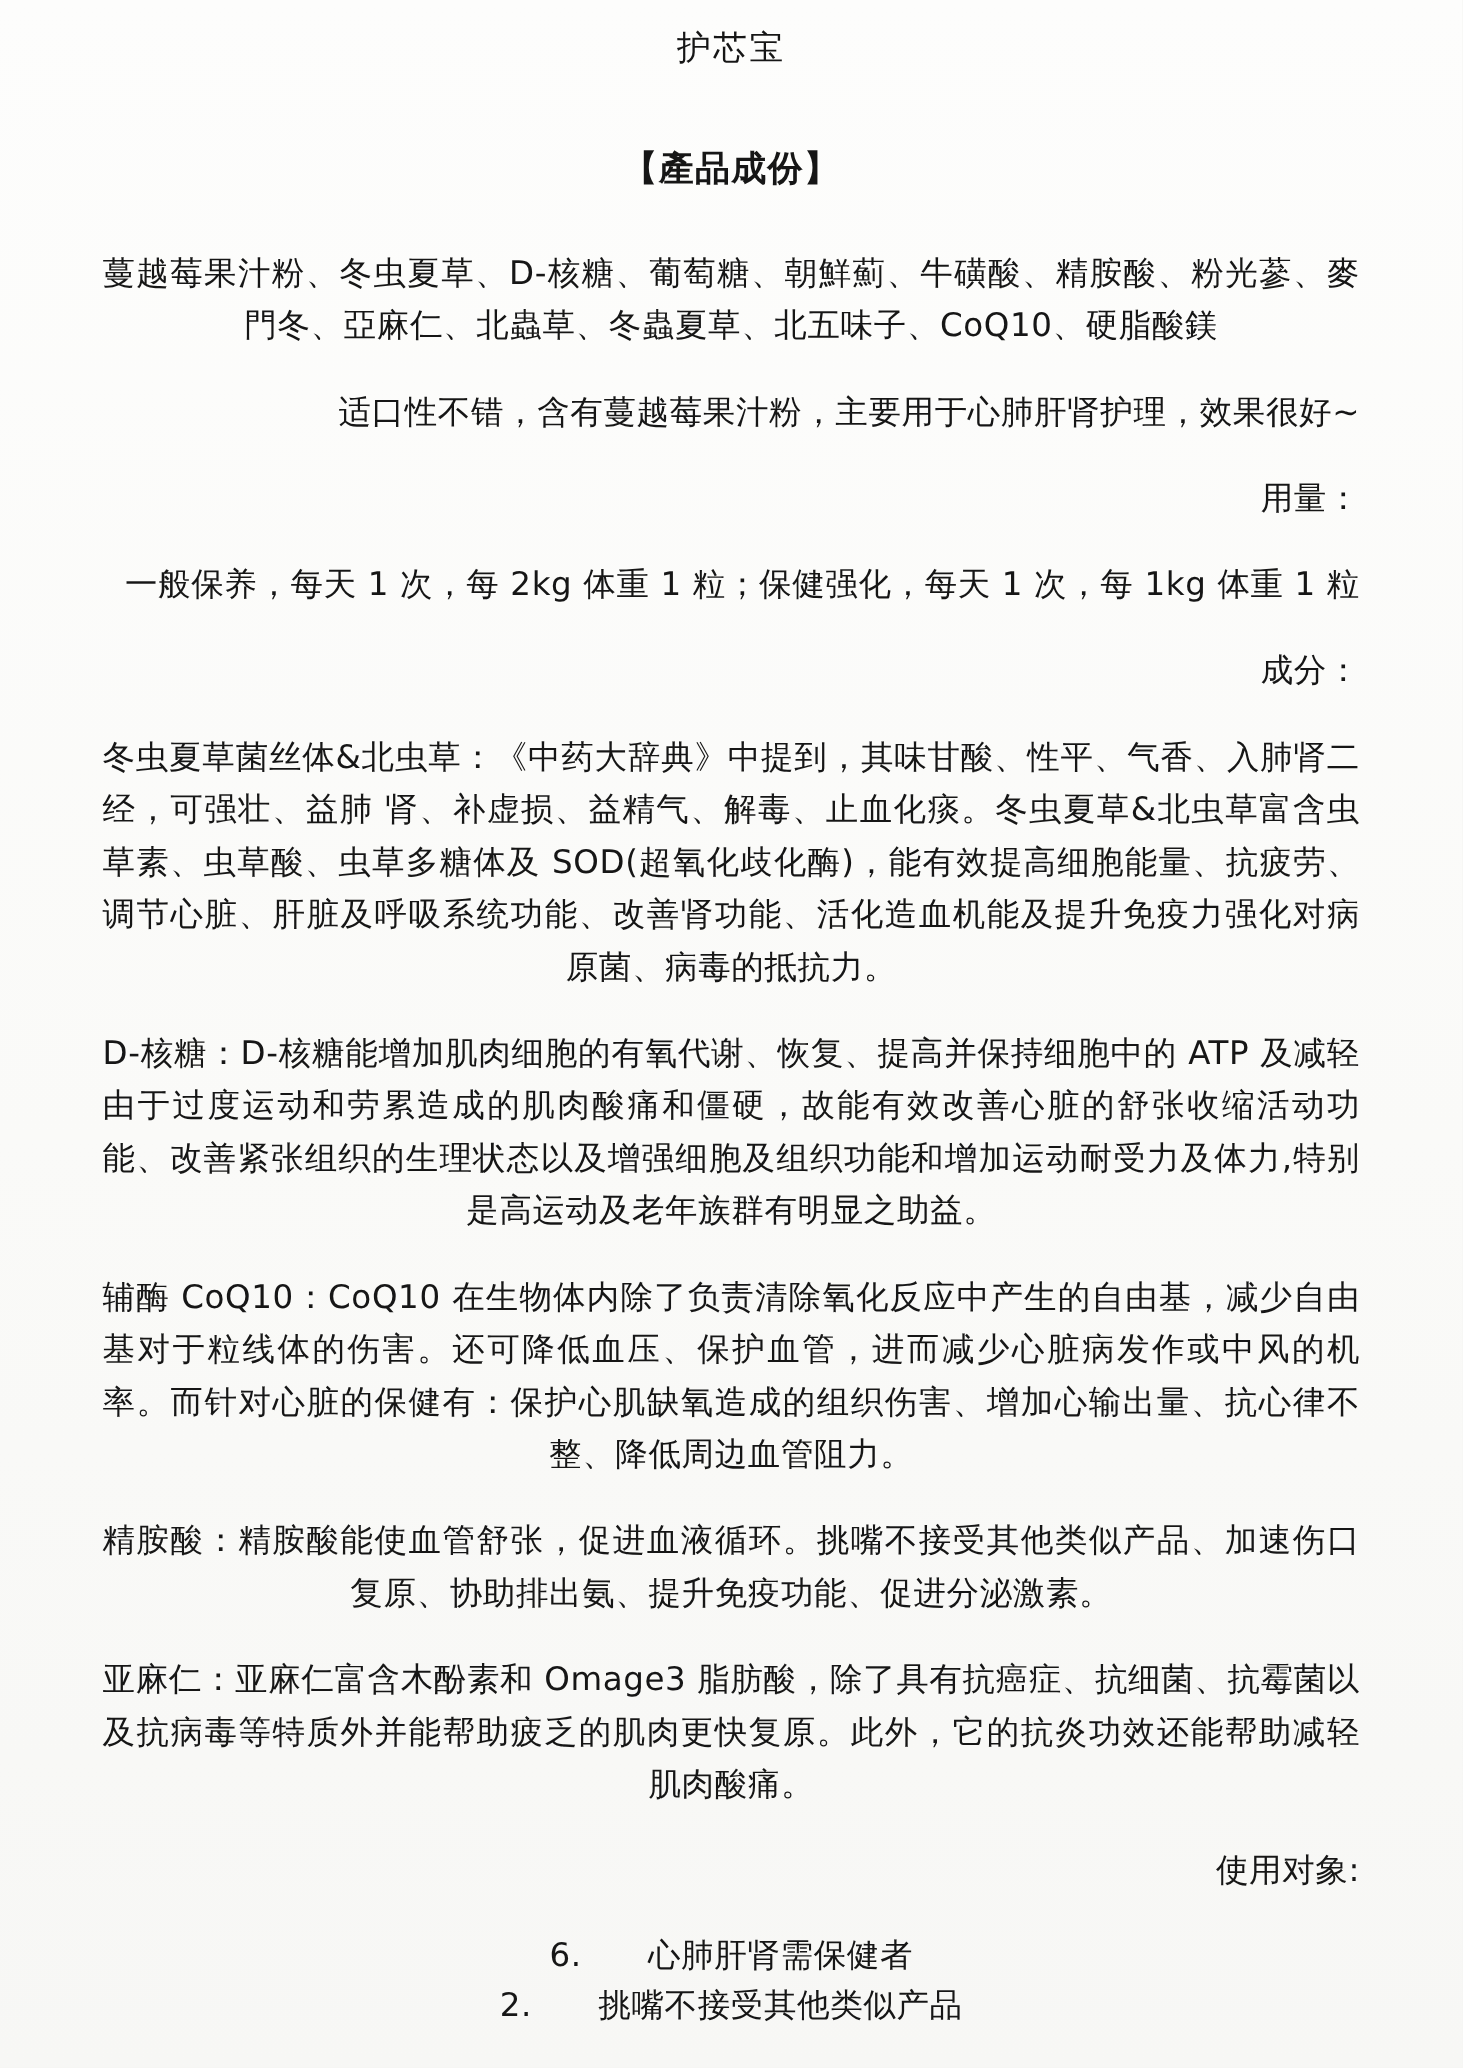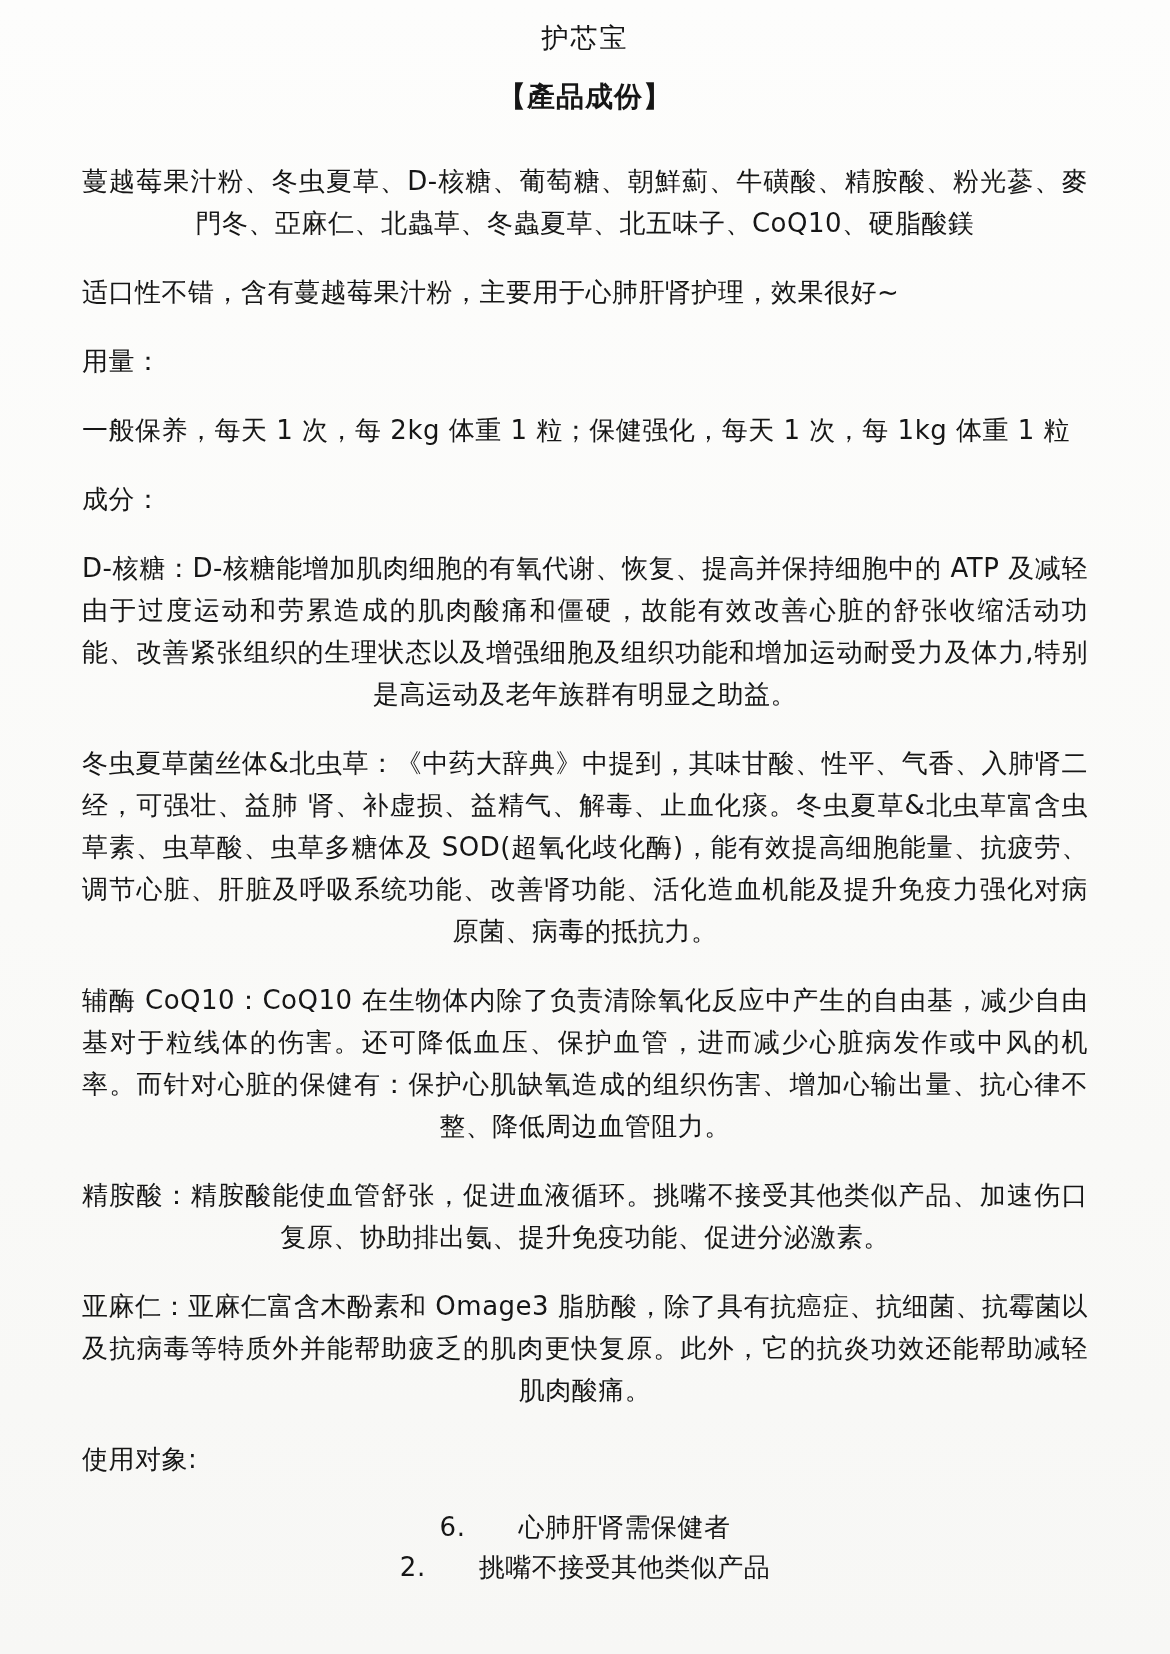--- a/index.html
+++ b/index.html
@@ -16,41 +16,41 @@
     background: linear-gradient(180deg, #fdfdfc 0%, #fafaf8 55%, #f7f7f5 100%);
     overflow: hidden;
     box-sizing: border-box;
     padding: 20px 82px 0 82px;
     color: #161616;
   }
   .doc { text-align: center; }
   .title {
     font-size: 27px;
     font-weight: 500;
-    margin: 0 0 22px 0;
+    margin: 0 0 60px 0;
     letter-spacing: 2px;
   }
   .section-header {
     font-size: 28px;
     font-weight: 700;
     margin: 0 0 44px 0;
     letter-spacing: 1px;
     text-align: center;
   }
   .para, .line {
     font-size: 26px;
     line-height: 42px;
     margin: 0 0 27px 0;
     letter-spacing: 0.5px;
   }
   .para {
     text-align: justify;
     text-align-last: center;
   }
-  .line { text-align: left; }
+  .line { text-align: right; }
   .usage-item {
     font-size: 26px;
     line-height: 40px;
     margin: 0;
     text-align: center;
     letter-spacing: 0.5px;
   }
 </style>
 </head>
 <body>
@@ -66,23 +66,23 @@
 
     <p class="line">适口性不错，含有蔓越莓果汁粉，主要用于心肺肝肾护理，效果很好~</p>
 
 
     <p class="line">用量：</p>
 
     <p class="line">一般保养，每天 1 次，每 2kg 体重 1 粒；保健强化，每天 1 次，每 1kg 体重 1 粒</p>
 
     <p class="line">成分：</p>
 
+    <p class="para">冬虫夏草菌丝体&amp;北虫草：《中药大辞典》中提到，其味甘酸、性平、气香、入肺肾二经，可强壮、益肺 肾、补虚损、益精气、解毒、止血化痰。冬虫夏草&amp;北虫草富含虫草素、虫草酸、虫草多糖体及 SOD(超氧化歧化酶)，能有效提高细胞能量、抗疲劳、调节心脏、肝脏及呼吸系统功能、改善肾功能、活化造血机能及提升免疫力强化对病原菌、病毒的抵抗力。</p>
+
     <p class="para">D-核糖：D-核糖能增加肌肉细胞的有氧代谢、恢复、提高并保持细胞中的 ATP 及减轻由于过度运动和劳累造成的肌肉酸痛和僵硬，故能有效改善心脏的舒张收缩活动功能、改善紧张组织的生理状态以及增强细胞及组织功能和增加运动耐受力及体力,特别是高运动及老年族群有明显之助益。</p>
-
-    <p class="para">冬虫夏草菌丝体&amp;北虫草：《中药大辞典》中提到，其味甘酸、性平、气香、入肺肾二经，可强壮、益肺 肾、补虚损、益精气、解毒、止血化痰。冬虫夏草&amp;北虫草富含虫草素、虫草酸、虫草多糖体及 SOD(超氧化歧化酶)，能有效提高细胞能量、抗疲劳、调节心脏、肝脏及呼吸系统功能、改善肾功能、活化造血机能及提升免疫力强化对病原菌、病毒的抵抗力。</p>
 
     <p class="para">辅酶 CoQ10：CoQ10 在生物体内除了负责清除氧化反应中产生的自由基，减少自由基对于粒线体的伤害。还可降低血压、保护血管，进而减少心脏病发作或中风的机率。而针对心脏的保健有：保护心肌缺氧造成的组织伤害、增加心输出量、抗心律不整、降低周边血管阻力。</p>
 
     <p class="para">精胺酸：精胺酸能使血管舒张，促进血液循环。挑嘴不接受其他类似产品、加速伤口复原、协助排出氨、提升免疫功能、促进分泌激素。</p>
 
     <p class="para">亚麻仁：亚麻仁富含木酚素和 Omage3 脂肪酸，除了具有抗癌症、抗细菌、抗霉菌以及抗病毒等特质外并能帮助疲乏的肌肉更快复原。此外，它的抗炎功效还能帮助减轻肌肉酸痛。</p>
 
     <p class="line">使用对象:</p>
 
     <p class="usage-item">6.　　心肺肝肾需保健者</p>

